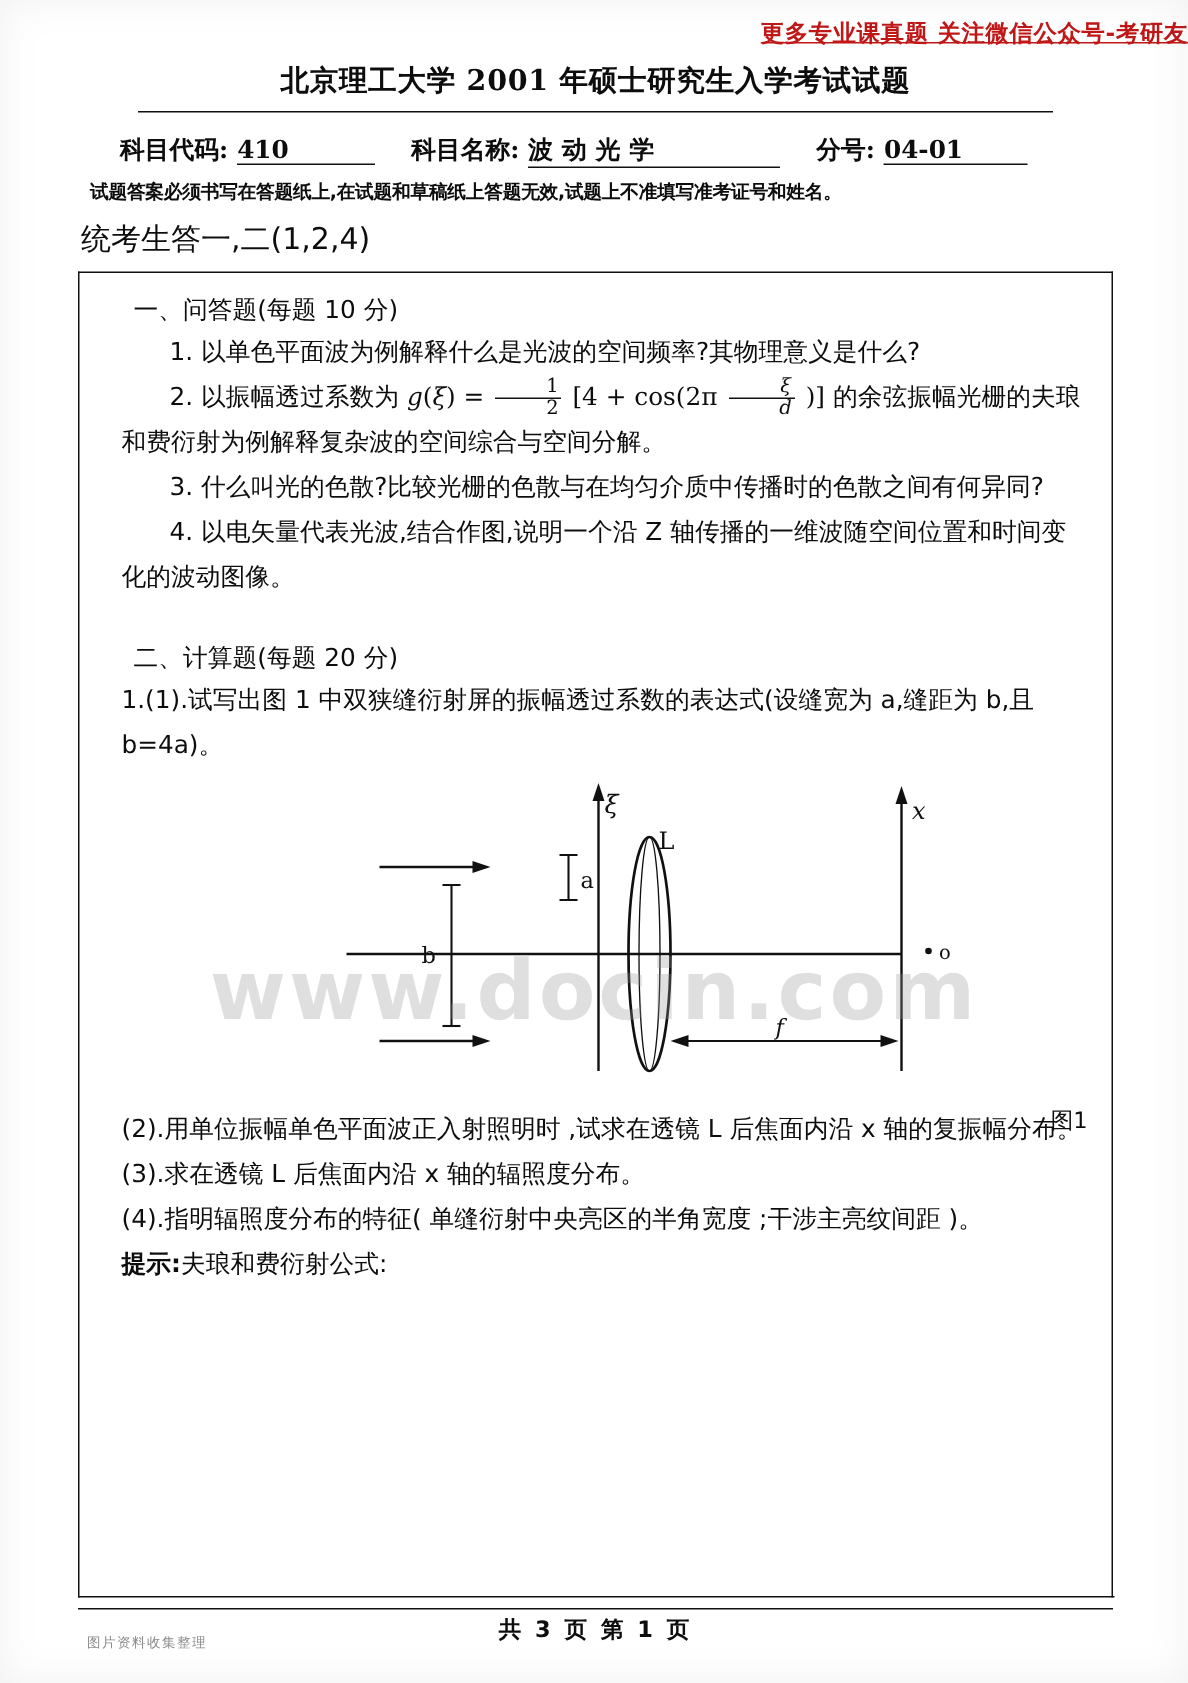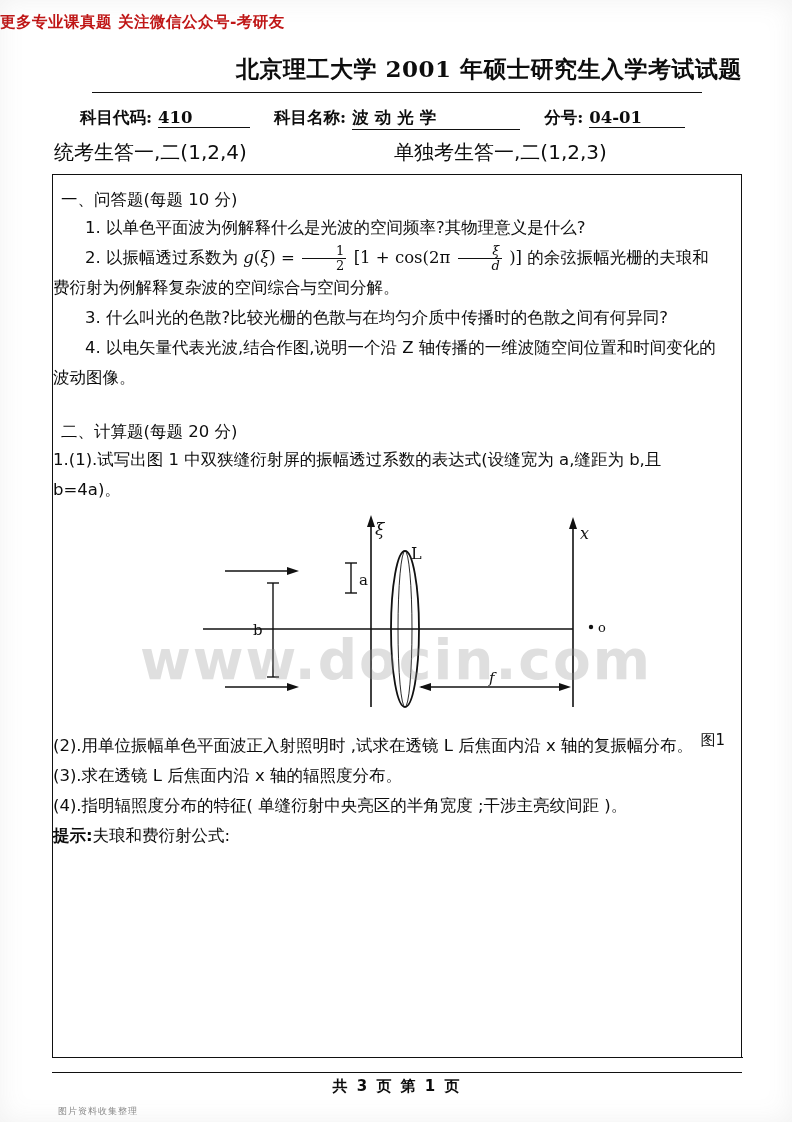--- a/index.html
+++ b/index.html
@@ -28,42 +28,43 @@
     inset: 0;
     pointer-events: none;
     box-shadow: inset 0 0 26px rgba(120,120,120,0.10);
   }
 
   .banner {
     position: absolute;
     top: 12px;
     left: 0;
     width: 792px;
-    text-align: left;
+    text-align: right;
     font-size: 15.5px;
     font-weight: bold;
     color: #c01717;
     letter-spacing: 0.5px;
     font-family: "DejaVu Sans", "Liberation Sans", sans-serif;
+    text-decoration: underline;
   }
 
   .content {
     position: absolute;
     top: 40px;
     left: 52px;
     width: 690px;
   }
 
   .title {
-    text-align: right;
-    font-size: 23px;
+    text-align: center;
+    font-size: 19px;
     font-weight: bold;
     font-family: "DejaVu Serif", "Liberation Serif", serif;
     letter-spacing: 0.5px;
-    margin-top: 14px;
+    margin-top: 1px;
   }
   .title-rule {
     width: 610px;
     margin: 7px auto 0 auto;
     border-bottom: 1.6px solid #111;
   }
 
   .codeline {
     display: flex;
     align-items: baseline;
@@ -100,21 +101,21 @@
   }
   .examrow .left { width: 340px; }
 
   .frame {
     margin-top: 8px;
     border: 1.5px solid #111;
     border-bottom: none;
     height: 884px;
     position: relative;
     box-sizing: border-box;
-    padding: 12px 16px 0 0;
+    padding: 12px 16px 0 28px;
   }
   .frame-bottom {
     position: absolute;
     left: -1.5px;
     right: -1.5px;
     bottom: 0;
     border-bottom: 1.5px solid #111;
   }
 
   .sec-h {
@@ -188,21 +189,21 @@
     font-weight: bold;
   }
   .footer-rule {
     border-top: 1.3px solid #111;
     margin-bottom: 4px;
   }
   .footer-inner { letter-spacing: 2px; }
   .scrap {
     position: absolute;
     left: 58px;
-    bottom: 4px;
+    bottom: 20px;
     font-size: 9px;
     color: #8a8a8a;
     letter-spacing: 1px;
   }
 </style>
 </head>
 <body>
 
 <div class="page">
 
@@ -215,40 +216,40 @@
 
     <div class="codeline">
       <span class="lbl">科目代码:</span>
       <span class="uline u-code">410</span>
       <span class="lbl">科目名称:</span>
       <span class="uline u-name">波动光学</span>
       <span class="lbl">分号:</span>
       <span class="uline u-num">04-01</span>
     </div>
 
+    <div class="notice">试题答案必须书写在答题纸上,在试题和草稿纸上答题无效,试题上不准填写准考证号和姓名。</div>
 
     <div class="examrow">
       <div class="left">统考生答一,二(1,2,4)</div>
-      <div>单独考生答一,二(1,2,3)</div>
     </div>
 
     <div class="frame">
 
       <div class="sec-h">一、问答题(每题 10 分)</div>
 
       <p class="q">1. 以单色平面波为例解释什么是光波的空间频率?其物理意义是什么?</p>
 
       <p class="q">
         <span>2. 以振幅透过系数为</span>
         <span class="mi">g</span><span class="mn">(</span><span class="mi">ξ</span><span class="mn">) =</span>
         <span class="frac">
           <span class="num">1</span>
           <span class="den">2</span>
         </span>
-        <span class="mn">[1 + cos(2π</span>
+        <span class="mn">[4 + cos(2π</span>
         <span class="frac">
           <span class="num mi">ξ</span>
           <span class="den mi">d</span>
         </span>
         <span class="mn">)]</span>
         <span>的余弦振幅光栅的夫琅和费衍射为例解释复杂波的空间综合与空间分解。</span>
       </p>
 
       <p class="q">3. 什么叫光的色散?比较光栅的色散与在均匀介质中传播时的色散之间有何异同?</p>
 

